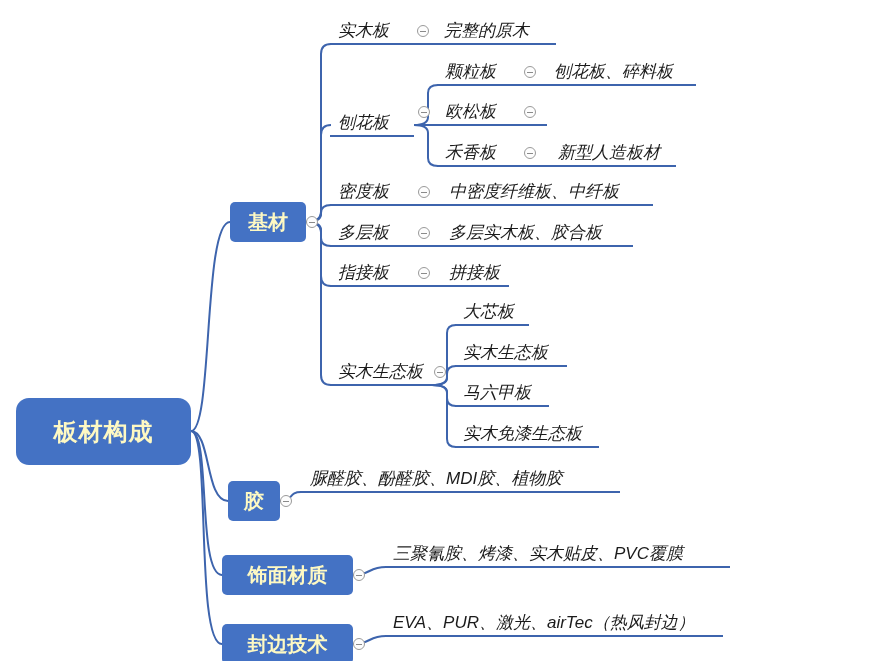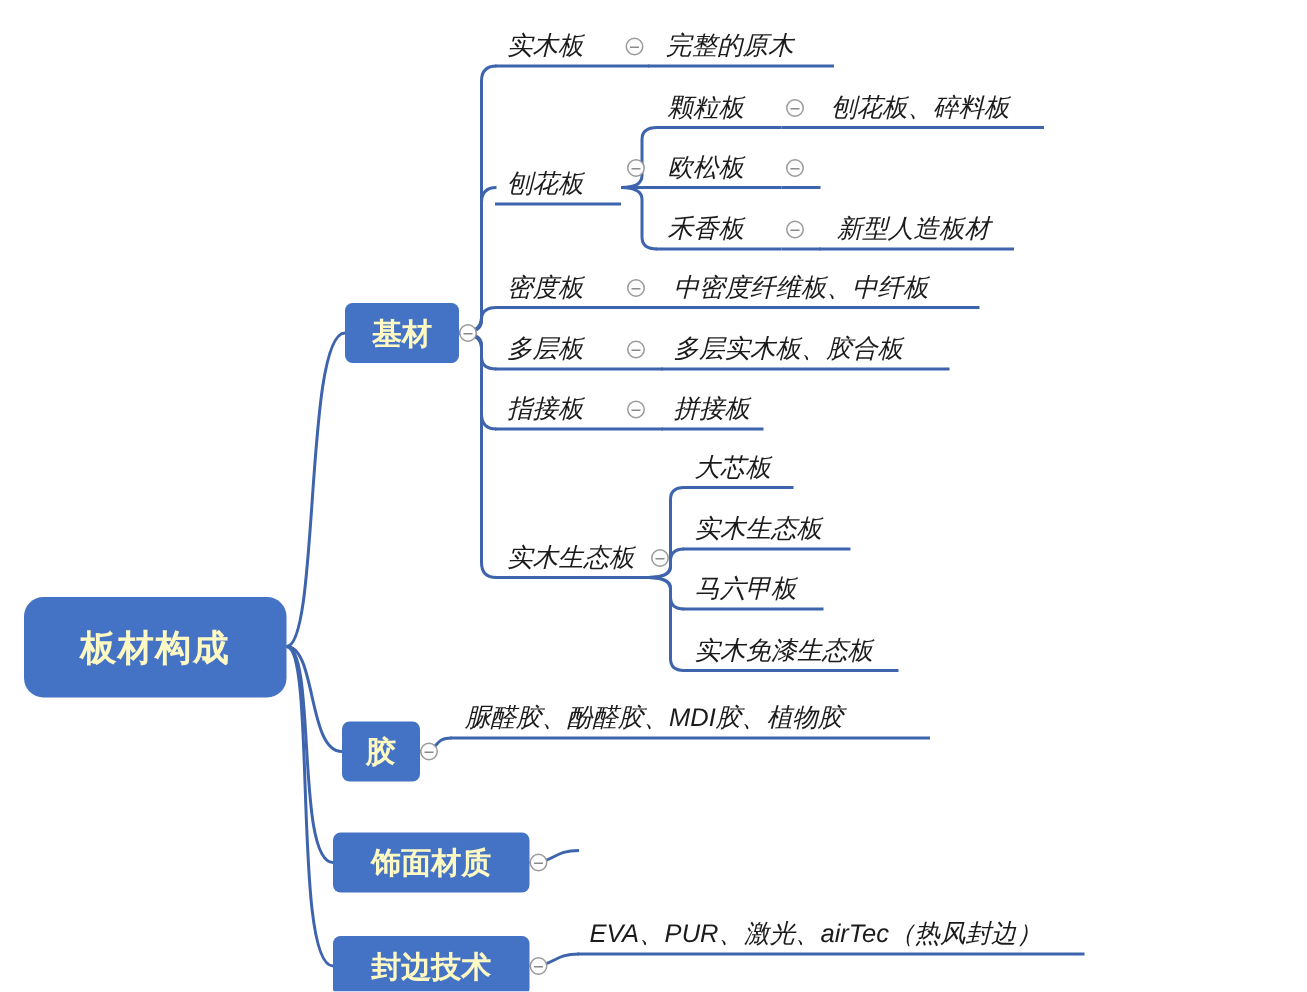--- a/index.html
+++ b/index.html
@@ -133,20 +133,21 @@
   <div class="topic" style="left:330px;top:261px;width:84px;padding-left:8px">指接板</div>
   <div class="topic" style="left:441px;top:261px;width:68px;padding-left:8px">拼接板</div>
 
   <div class="topic" style="left:330px;top:360px;width:102px;padding-left:8px">实木生态板</div>
   <div class="topic" style="left:455px;top:300px;width:74px;padding-left:8px">大芯板</div>
   <div class="topic" style="left:455px;top:381px;width:94px;padding-left:8px">马六甲板</div>
   <div class="topic" style="left:455px;top:341px;width:112px;padding-left:8px">实木生态板</div>
   <div class="topic" style="left:455px;top:422px;width:144px;padding-left:8px">实木免漆生态板</div>
 
   <div class="topic" style="left:300px;top:467px;width:320px;padding-left:10px">脲醛胶、酚醛胶、MDI胶、植物胶</div>
+  <div class="topic" style="left:385px;top:542px;width:345px;padding-left:8px">三聚氰胺、烤漆、实木贴皮、PVC覆膜</div>
   <div class="topic" style="left:385px;top:611px;width:338px;padding-left:8px">EVA、PUR、激光、airTec（热风封边）</div>
 
   <div class="collapse" style="left:306px;top:216px"></div>
   <div class="collapse" style="left:280px;top:495px"></div>
   <div class="collapse" style="left:353px;top:569px"></div>
   <div class="collapse" style="left:353px;top:638px"></div>
   <div class="collapse" style="left:417px;top:25px"></div>
   <div class="collapse" style="left:418px;top:106px"></div>
   <div class="collapse" style="left:524px;top:66px"></div>
   <div class="collapse" style="left:524px;top:106px"></div>

